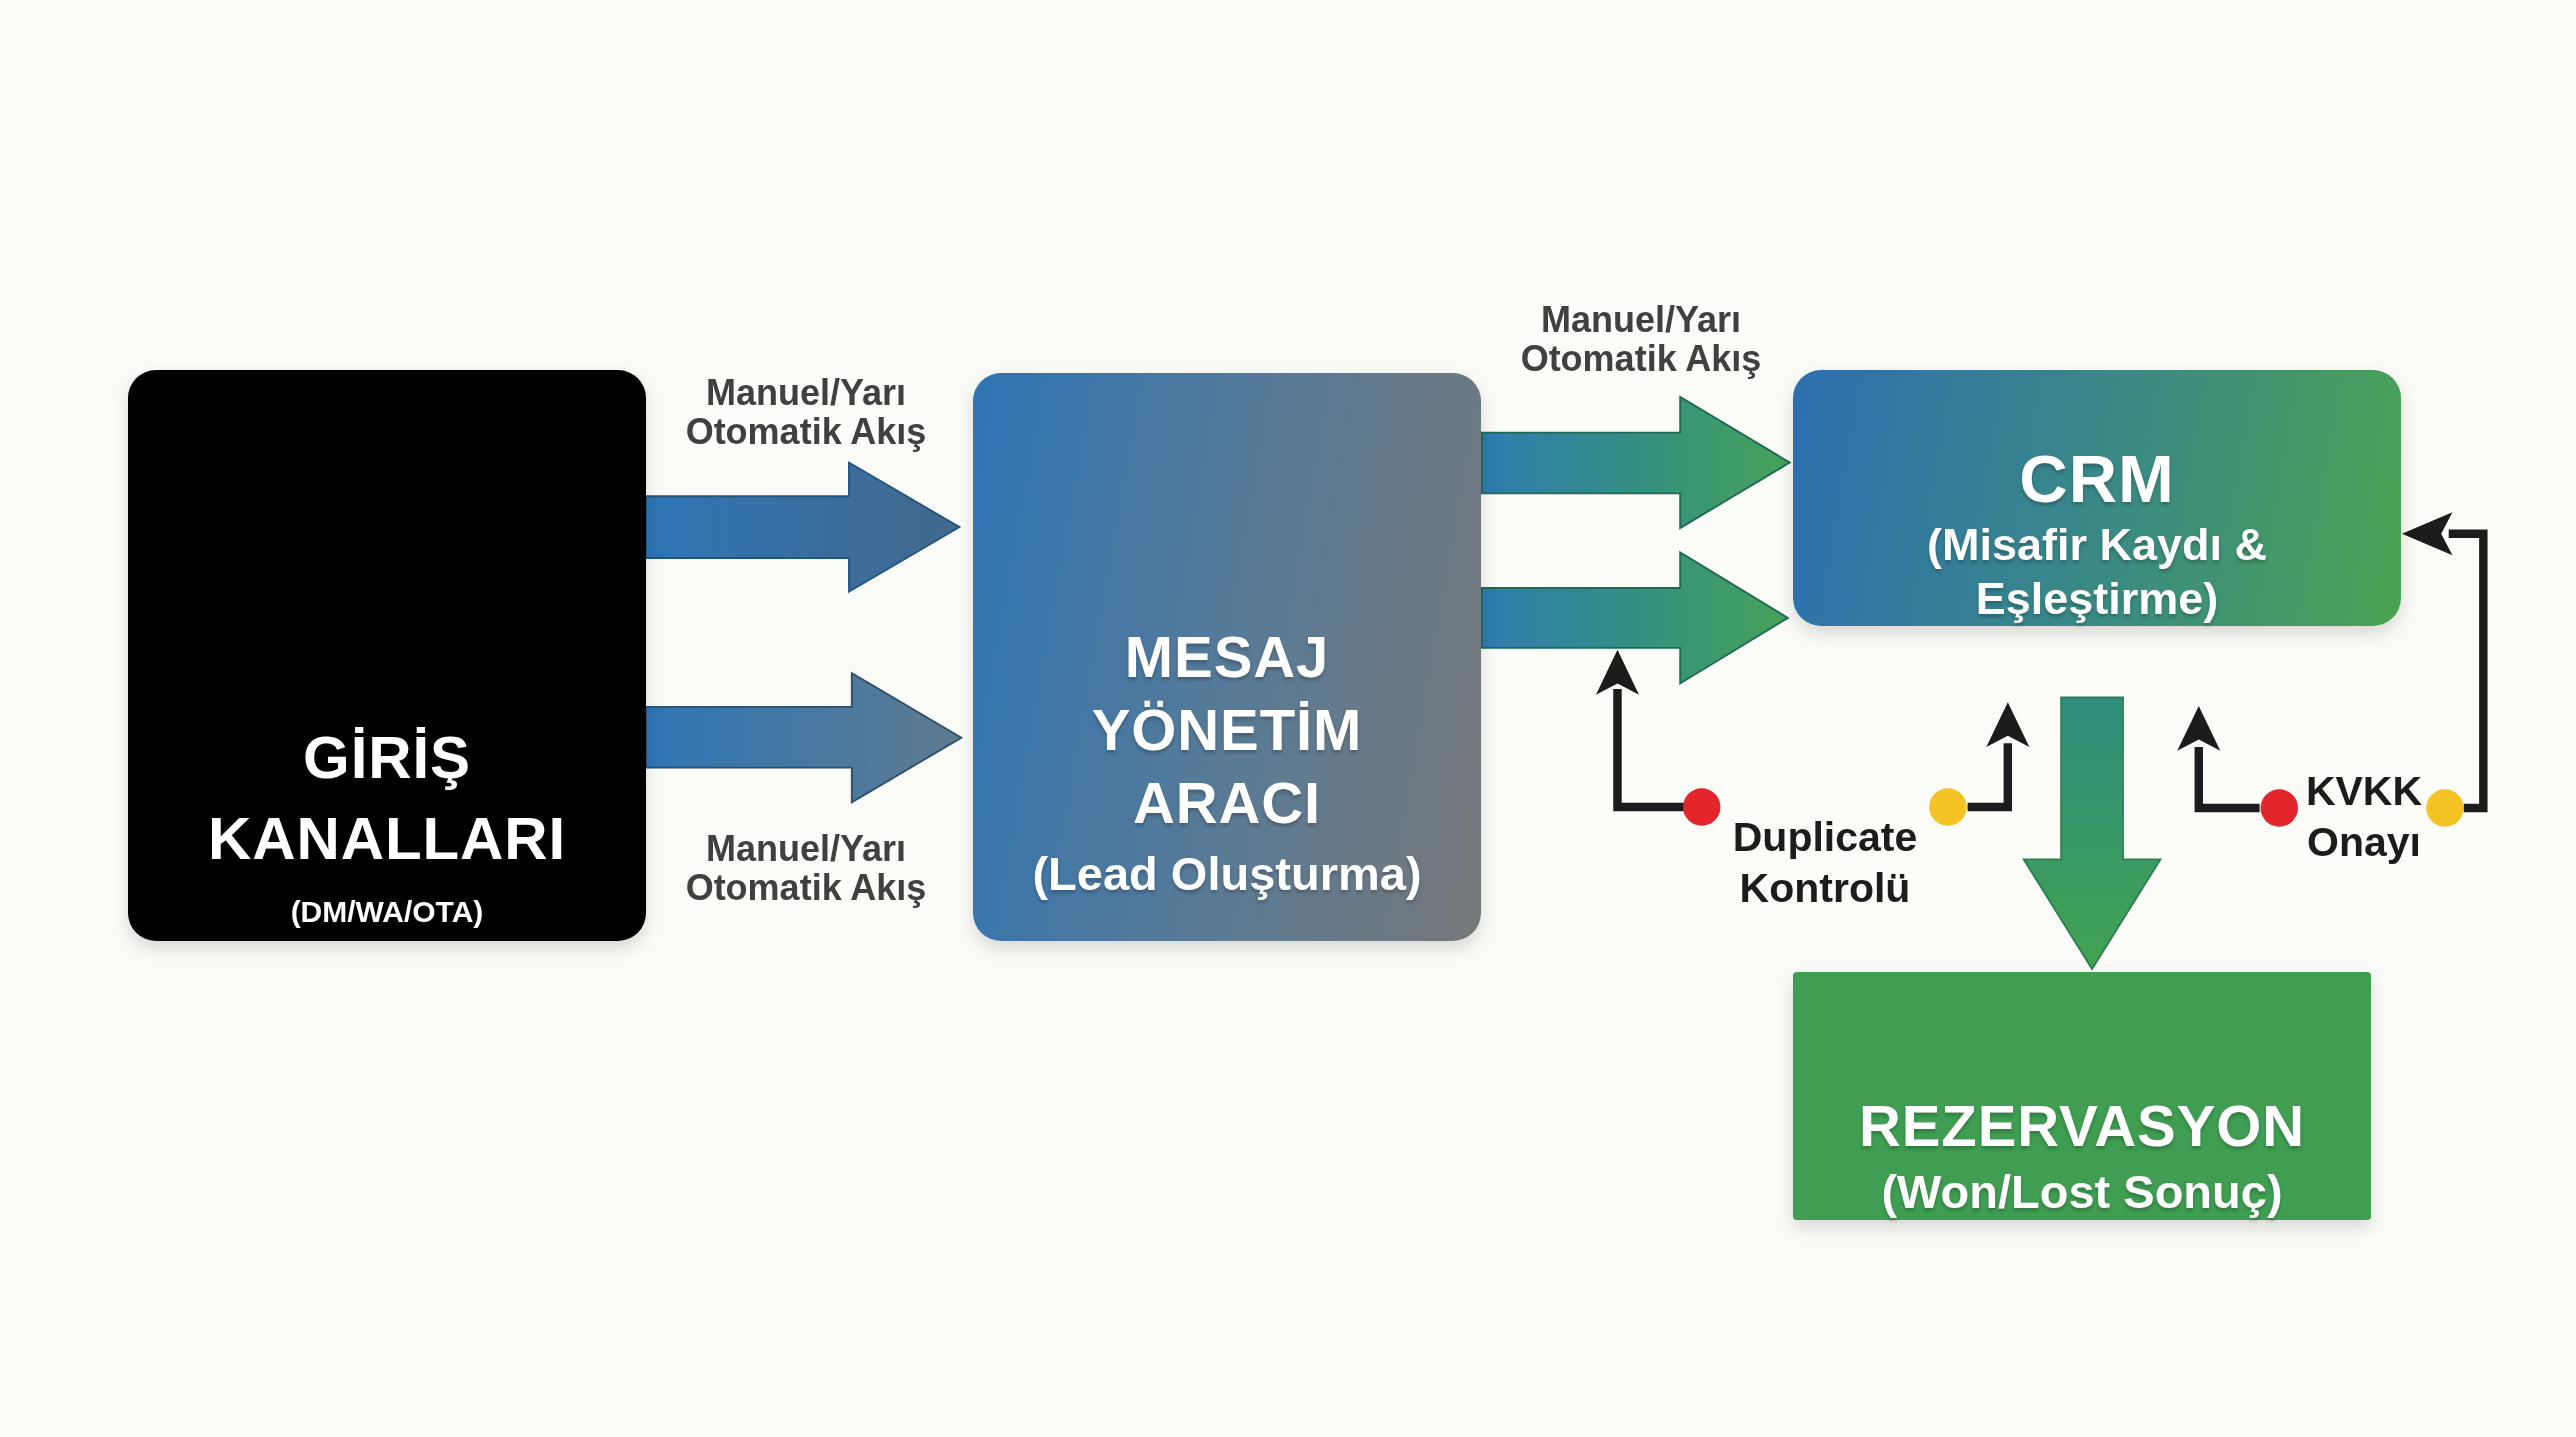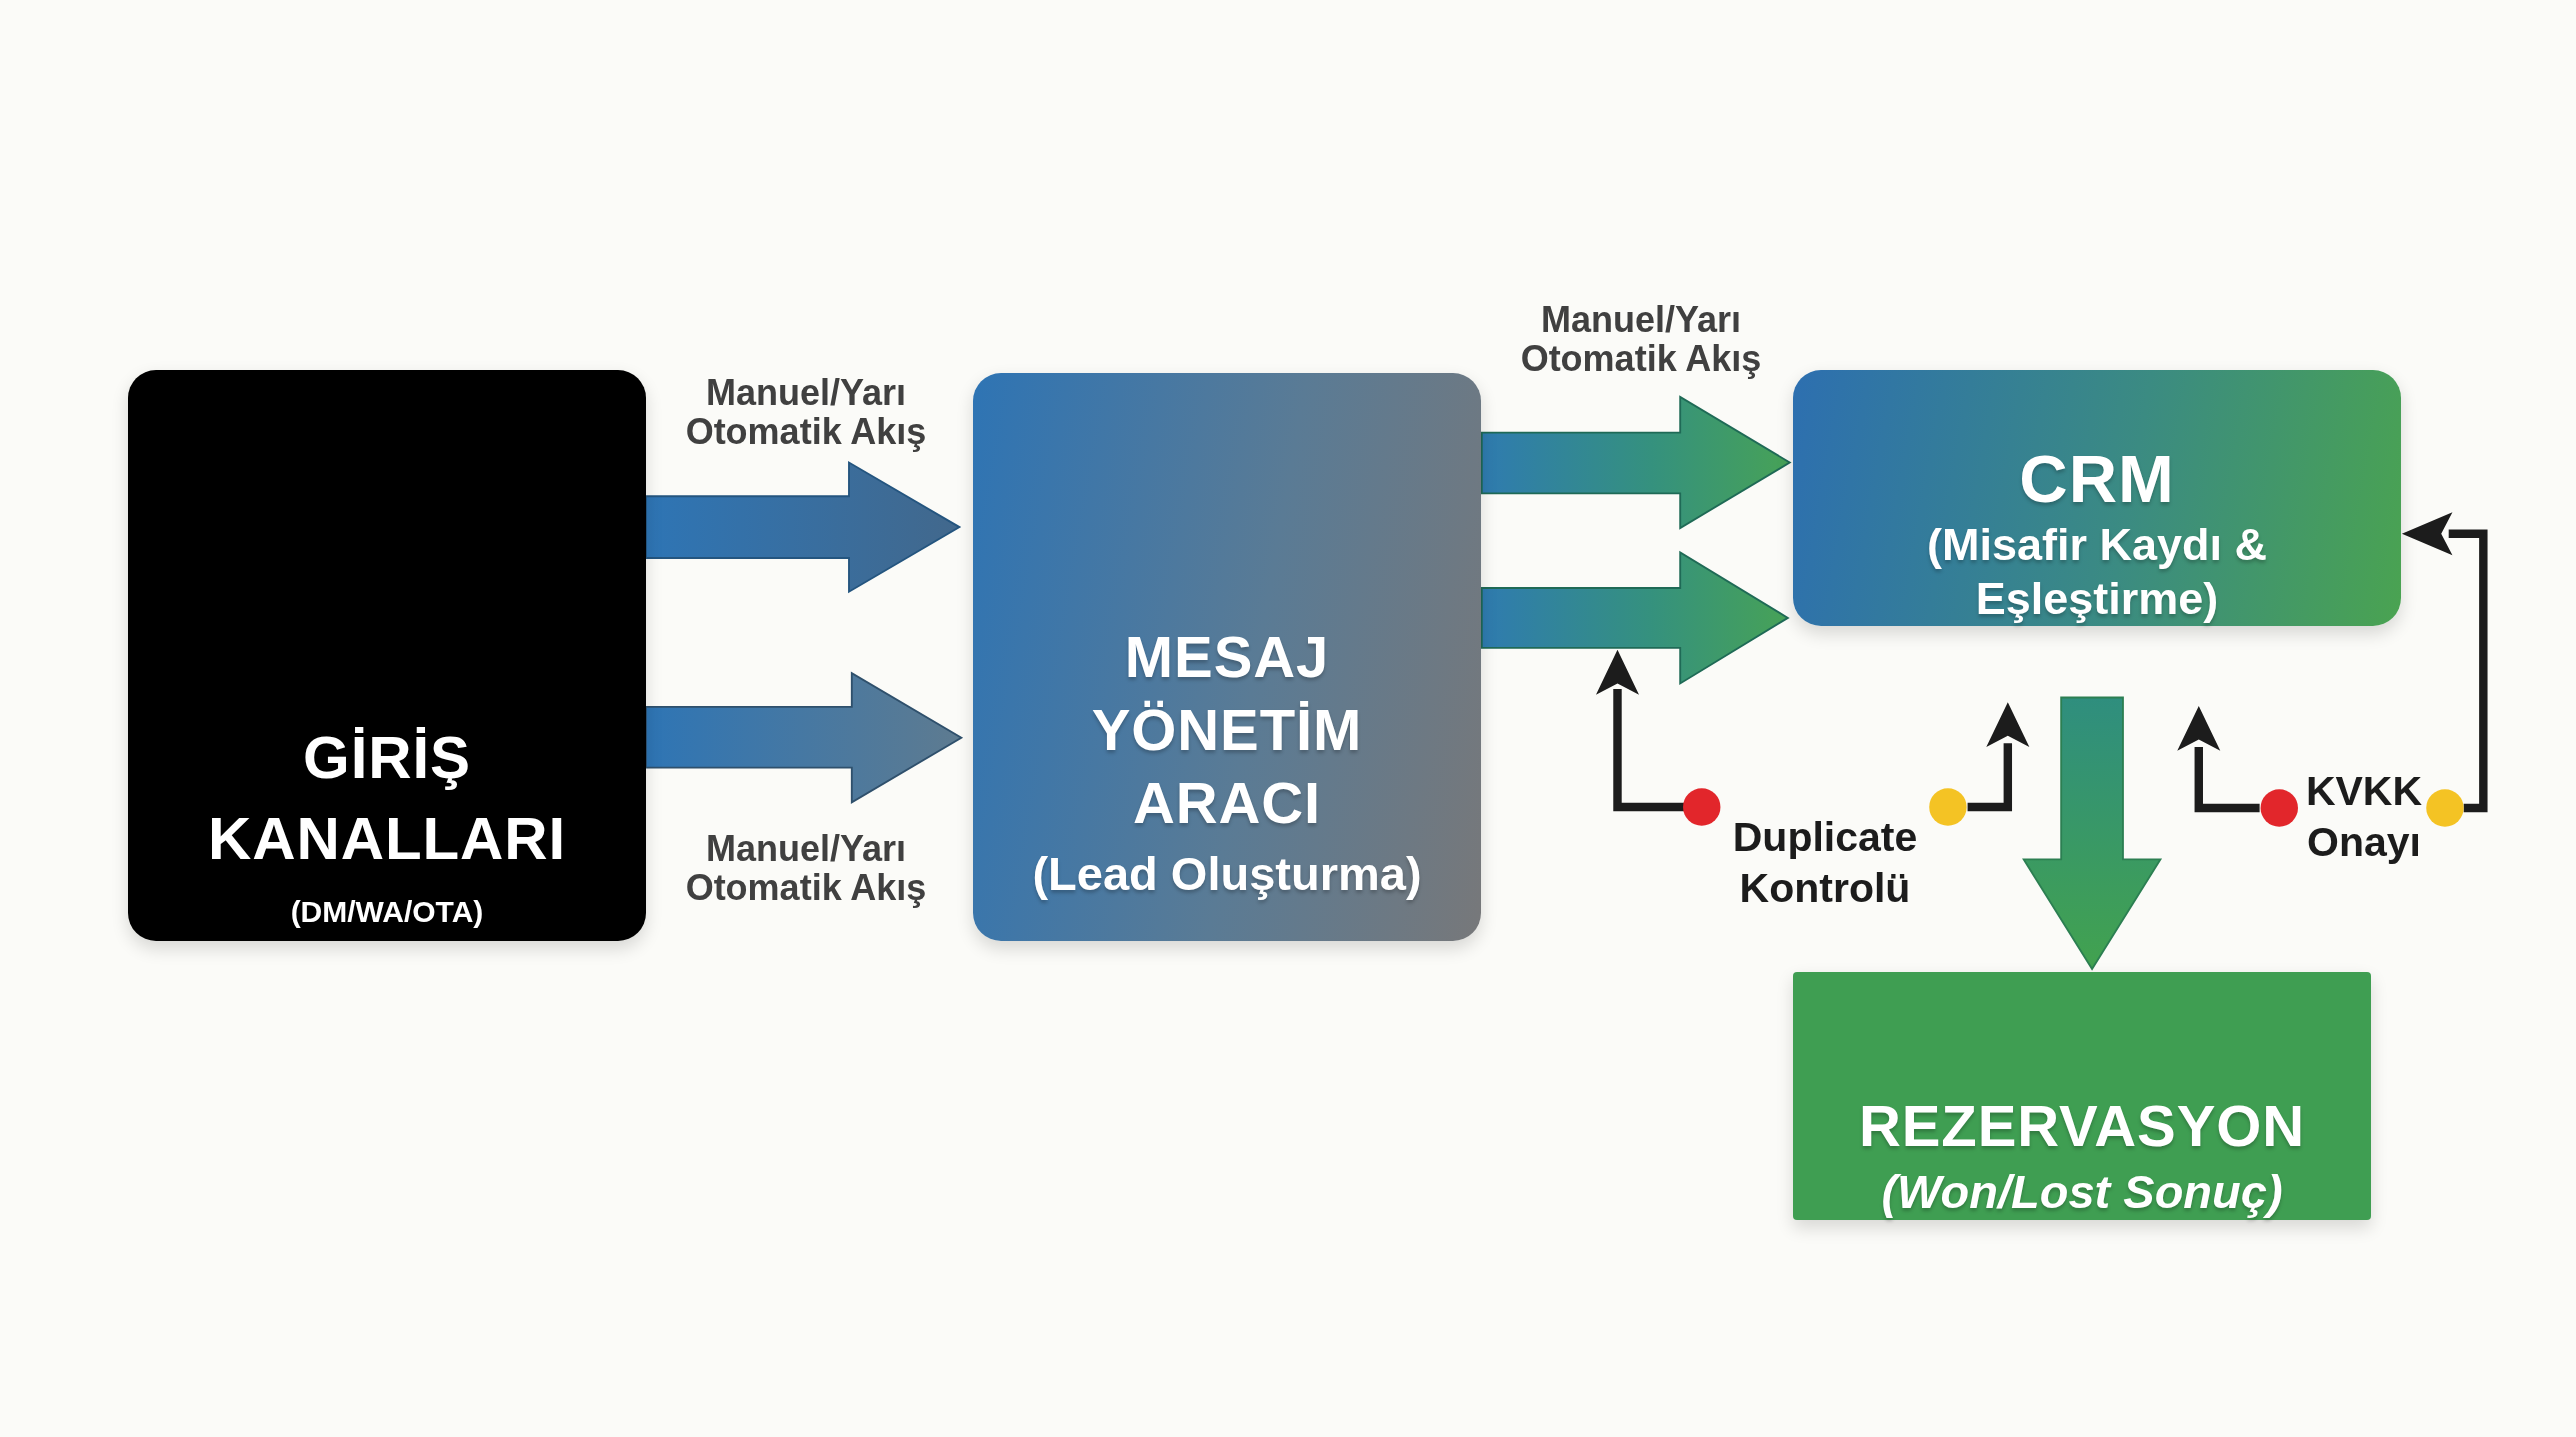--- a/index.html
+++ b/index.html
@@ -28,21 +28,21 @@
     background:linear-gradient(100deg,#2e74b4 0%,#5a7b95 55%,#77787a 100%);}
   #box-mesaj .inner{transform:translateY(-39px);}
   #box-mesaj .title{font-size:58px;line-height:73px;}
   #box-mesaj .subtitle{font-size:47px;line-height:56px;margin-top:7.5px;}
   #box-crm{left:1793px;top:370px;width:608px;height:256px;
     background:linear-gradient(100deg,#2d6fb0 0%,#3b8b82 55%,#4aa351 100%);}
   #box-crm .title{font-size:67px;line-height:79px;}
   #box-crm .subtitle{font-size:45px;line-height:54px;}
   #box-rez{left:1793px;top:972px;width:578px;height:248px;background:#3f9e52;border-radius:4px;}
   #box-rez .title{font-size:58px;line-height:69px;}
-  #box-rez .subtitle{font-size:47px;line-height:56px;margin-top:3.7px;font-style:italic;}
+  #box-rez .subtitle{font-size:47px;line-height:56px;margin-top:3.7px;}
   .flow-label{
     position:absolute;transform:translateX(-50%);
     color:#404040;font-weight:bold;font-size:36px;line-height:39px;
     text-align:center;white-space:nowrap;
   }
   .feedback-label{
     position:absolute;transform:translateX(-50%);
     color:#1c1c1c;font-weight:bold;font-size:41px;line-height:51px;
     text-align:center;white-space:nowrap;
   }

